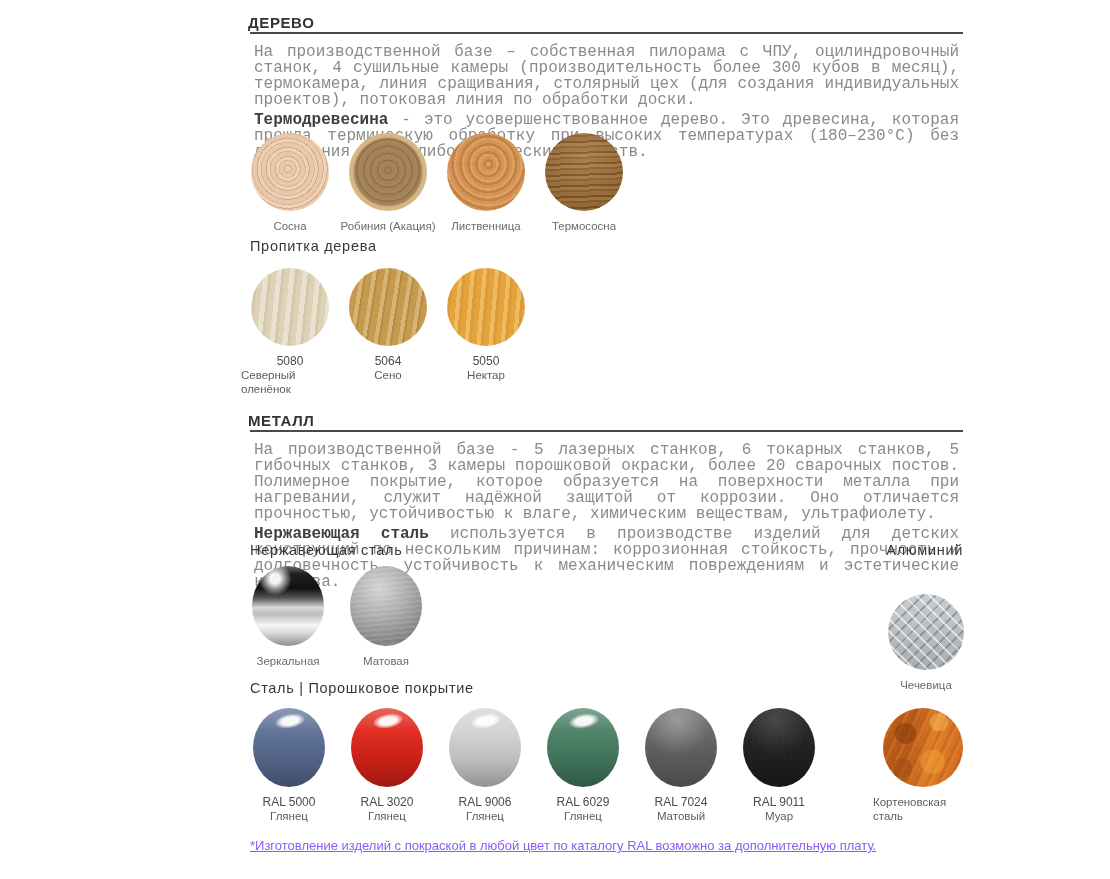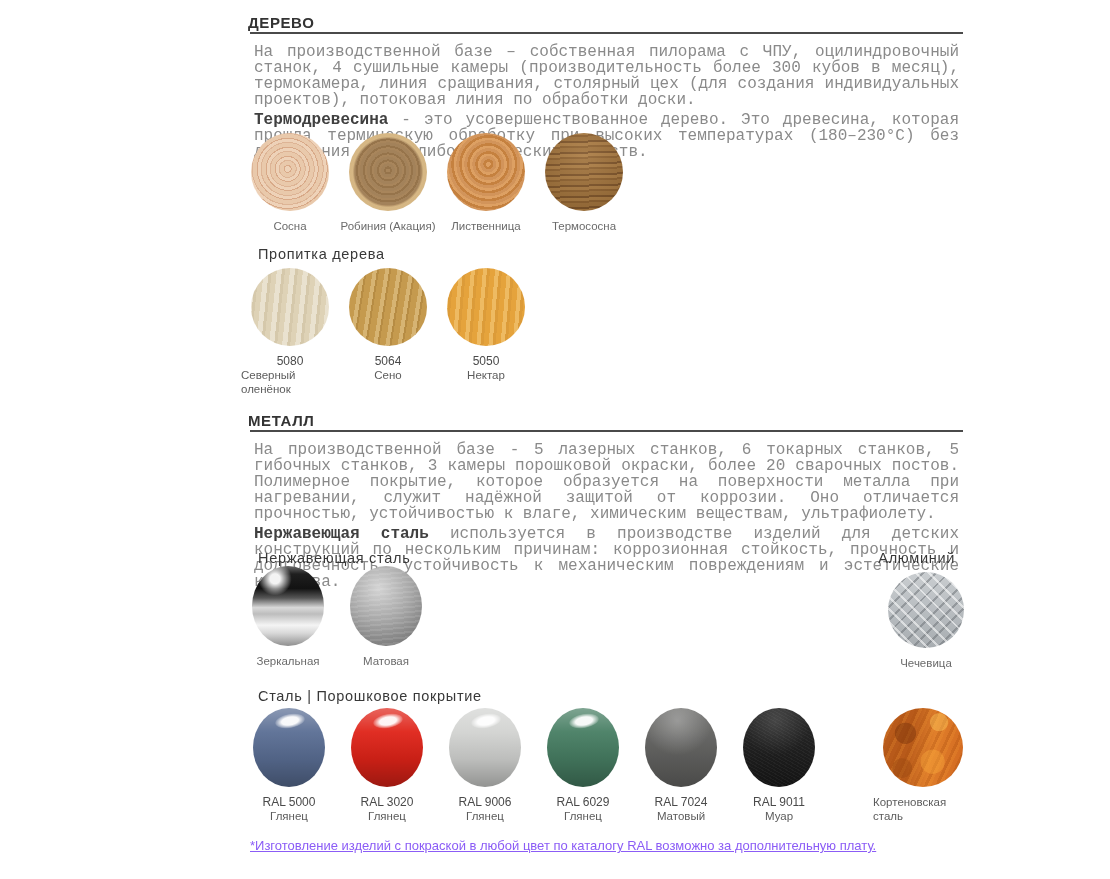--- a/index.html
+++ b/index.html
@@ -10,21 +10,21 @@
   
   .sec-title{
     position:absolute;left:244px;width:713px;margin:4px;
     font-size:15px;font-weight:bold;color:#333333;letter-spacing:.6px;
   }
   .rule{position:absolute;left:250px;width:713px;height:2px;background:#4a4a4a;border:0;margin:0;}
   .paras{position:absolute;left:250px;width:713px;}
   .paras p{margin:4px;font-size:16px;line-height:16px;color:#8a8a8a;text-align:justify;font-family:Liberation Mono, monospace;}
   .paras b{color:#404040;font-weight:bold;}
   .sub-title{
-    position:absolute;margin:8px;font-size:14.5px;font-weight:normal;color:#383838;letter-spacing:.7px;
+    position:absolute;margin:0;font-size:14.5px;font-weight:normal;color:#383838;letter-spacing:.7px;
   }
   .footnote{
     position:absolute;left:250px;width:713px;margin:0;
     font-size:13px;color:#8b5cf6;text-decoration:underline;
   }
   
   .row{position:absolute;display:flex;}
   .cell{width:98px;display:flex;flex-direction:column;align-items:center;}
   .cap{font-size:11.5px;line-height:14px;color:#6b6b6b;text-align:center;margin-top:8px;white-space:nowrap;}
   .code{font-size:12px;line-height:14px;color:#4a4a4a;text-align:right;margin-top:8px;white-space:nowrap;}
@@ -174,21 +174,21 @@
     <div class="cell">
       <div class="ball tex-chrome" style="height:80px;"></div>
       <div class="cap">Зеркальная</div>
     </div>
     <div class="cell">
       <div class="ball tex-matte" style="height:80px;"></div>
       <div class="cap">Матовая</div>
     </div>
   </div>
 
-  <div class="cell" style="position:absolute;left:877px;top:572px;width:98px;justify-content:flex-end;">
+  <div class="cell" style="position:absolute;left:877px;top:594px;width:98px;justify-content:flex-end;">
     <div class="disc tex-plate" style="width:76px;height:76px;"></div>
     <div class="cap">Чечевица</div>
   </div>
 
   <h3 class="sub-title" style="left:250px;top:680px;">Сталь | Порошковое покрытие</h3>
 
   <div class="row" style="left:240px;top:708px;">
     <div class="cell">
       <div class="ball ral glossy" style="--c: #5a6e94;"></div>
       <div class="code">RAL 5000</div>

